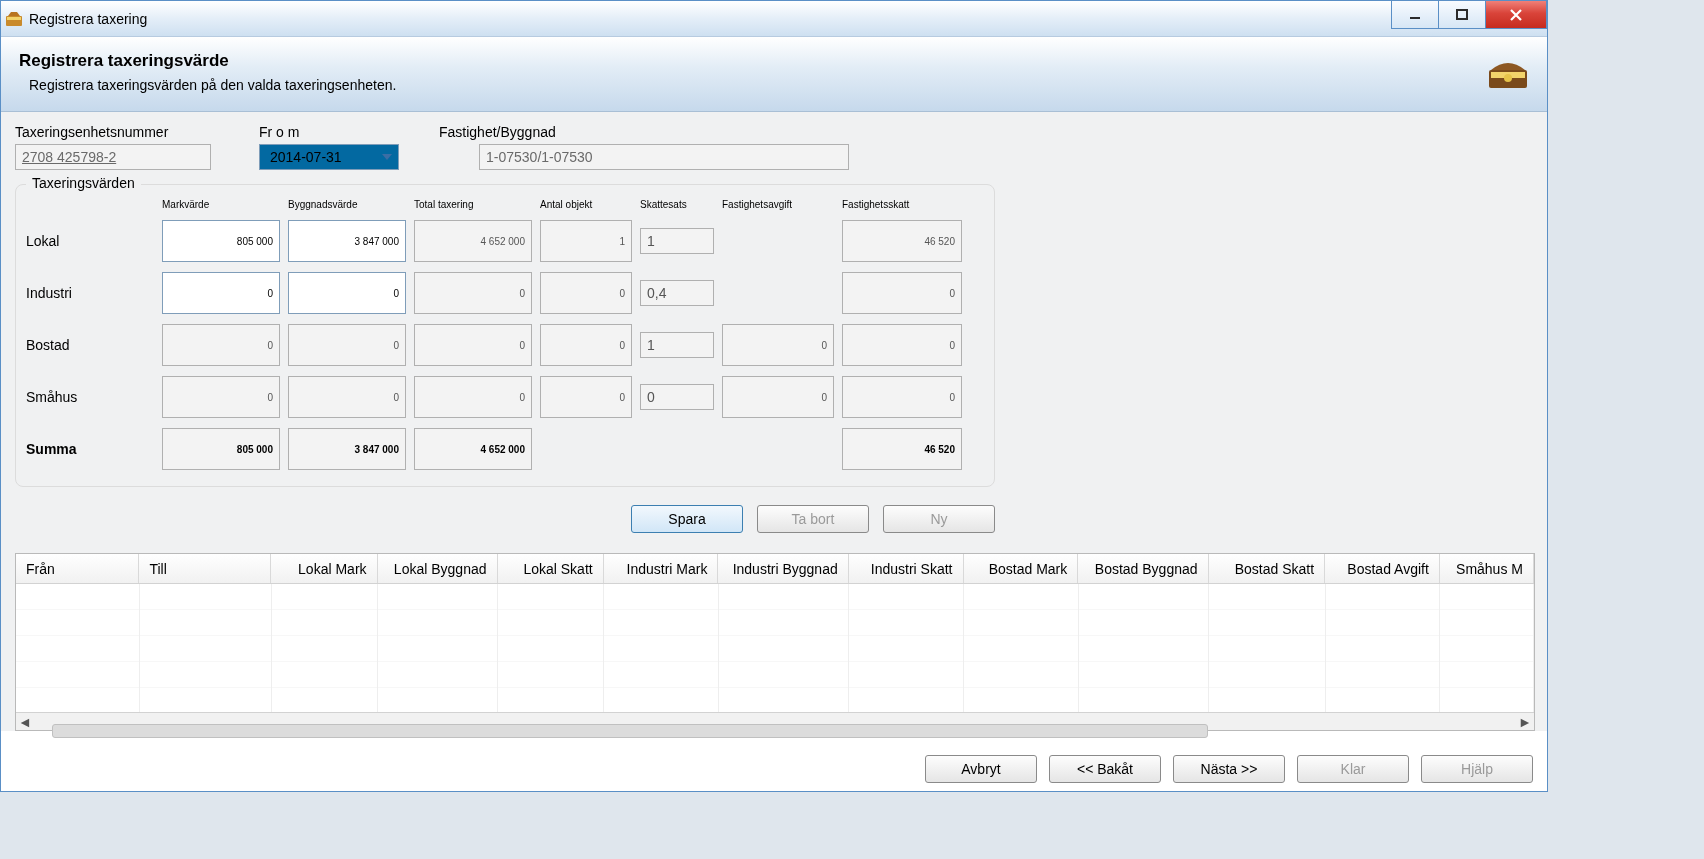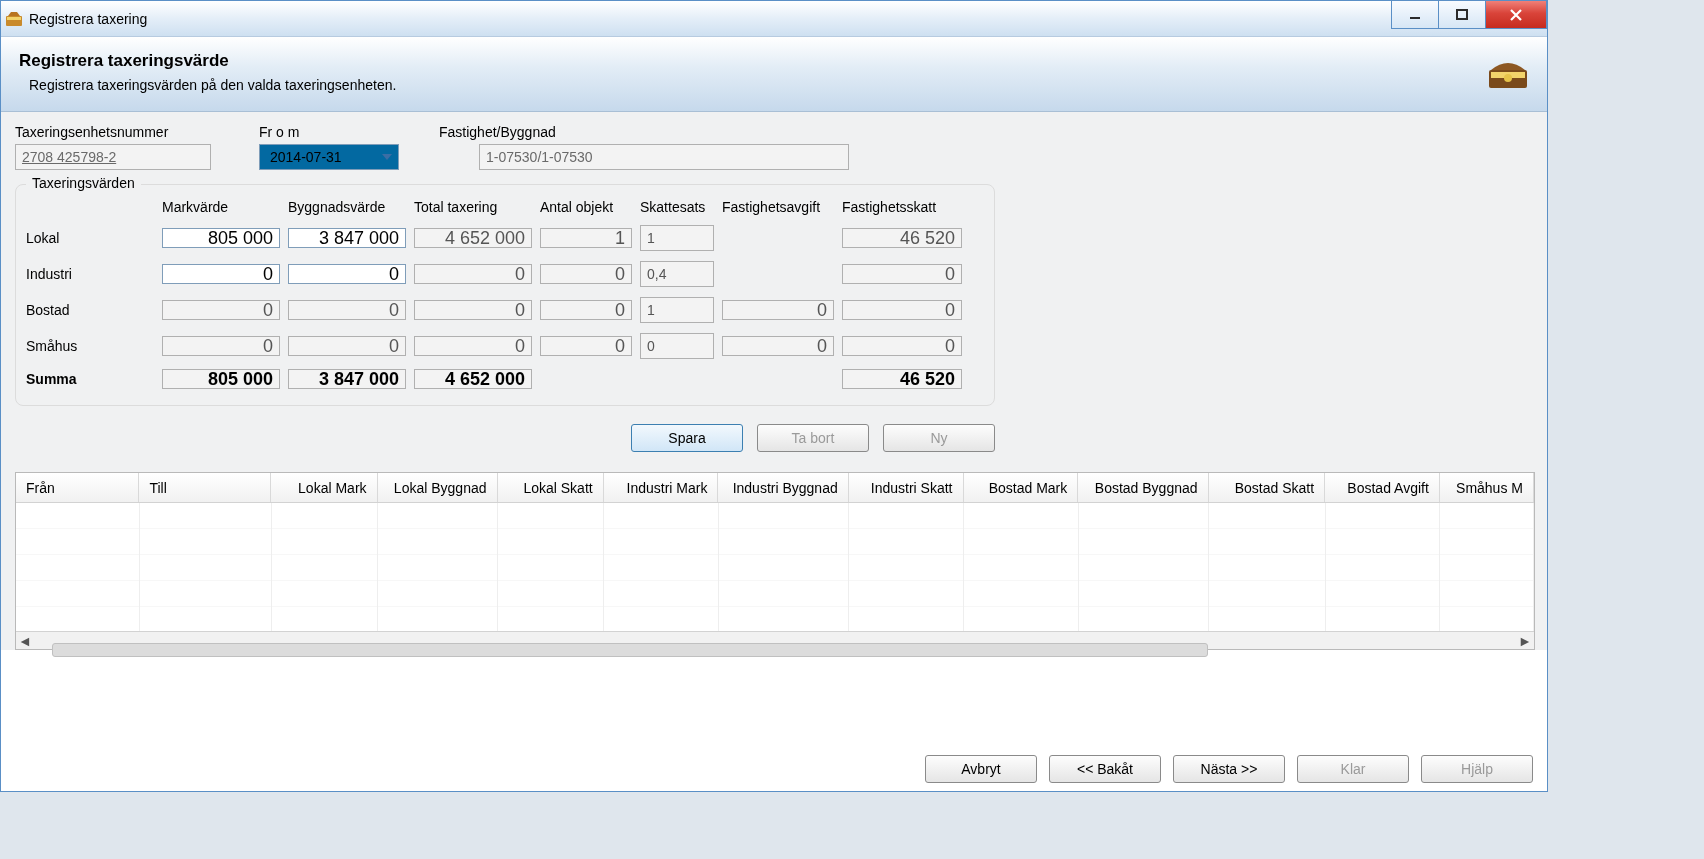--- a/index.html
+++ b/index.html
@@ -144,29 +144,29 @@
     grid-template-columns: 128px 118px 118px 118px 92px 74px 112px 120px;
     gap: 8px;
     align-items: center;
     margin-top: 10px;
   }
   .gb-headers {
     display: grid;
     grid-template-columns: 128px 118px 118px 118px 92px 74px 112px 120px;
     gap: 8px;
     margin-top: 6px;
-    font-size: 14px;
+    font-size: 10px;
   }
   .gb-headers > div { white-space: nowrap; }
   .num {
-    height: 20px;
+    height: 42px;
     border: 1px solid #b0b0b0;
     text-align: right;
     padding: 0 6px;
-    font-size: 18px;
+    font-size: 10px;
     background: #f3f3f3;
     color: #555;
   }
   .num.editable {
     background: #fff;
     color: #000;
     border: 1px solid #7f9db9;
   }
   .skattesats {
     height: 26px;

